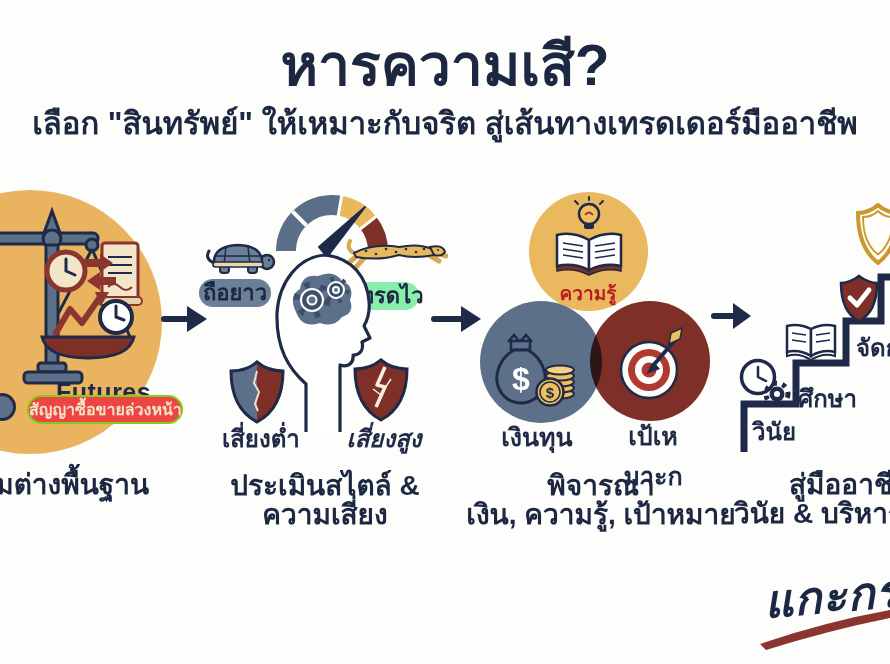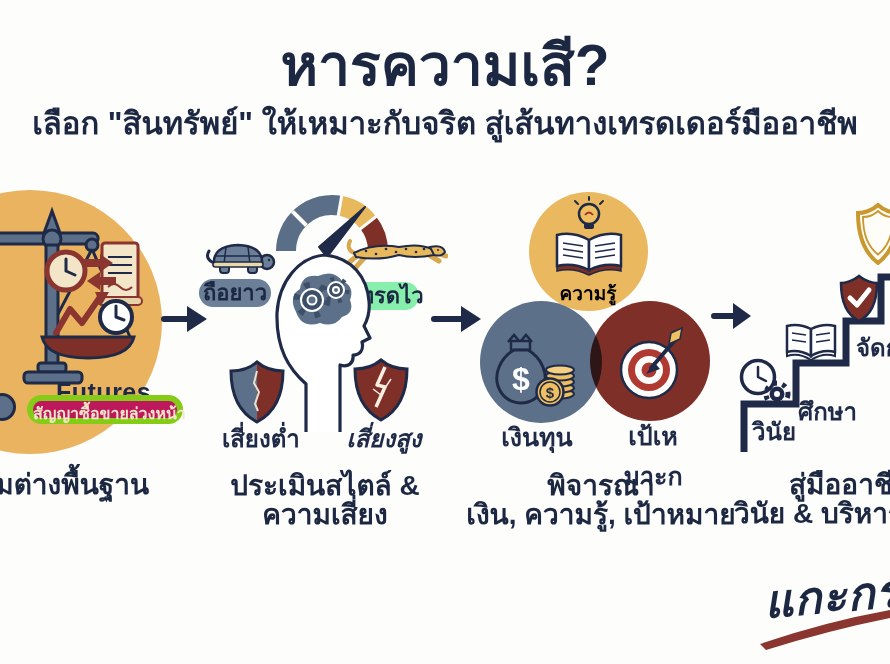--- a/index.html
+++ b/index.html
@@ -18,21 +18,21 @@
   .subtitle{
     left:0;top:98px;width:890px;text-align:center;
     font-size:31px;font-weight:700;color:#1c2742;white-space:nowrap;
   }
   .cap{font-size:28px;font-weight:800;color:#1c2742;white-space:nowrap;}
   .cap-c{text-align:center;}
   
   .s1-futures{left:56px;top:378px;font-size:25px;font-weight:800;letter-spacing:.5px;}
   .s1-badge{
     left:27px;top:395px;width:156px;height:29px;border-radius:15px;
-    background:#be185d;border:6px solid #84cc16;box-sizing:border-box;
+    background:#ef4444;border:2px solid #84cc16;box-sizing:border-box;
     color:#f3e6c8;font-size:16px;font-weight:700;text-align:center;line-height:25px;white-space:nowrap;
   }
   .s1-coin{left:-12px;top:393px;width:28px;height:28px;border-radius:50%;
     background:#5d7089;border:3px solid #1e2a47;box-sizing:border-box;}
   .cap1{left:-55px;top:462px;}
   
   .pill{height:28px;border-radius:14px;font-size:22px;font-weight:800;color:#1c2742;
     text-align:center;line-height:27px;white-space:nowrap;}
   .pill-slow{left:199px;top:279px;width:72px;background:#6b7f98;}
   .pill-fast{left:352px;top:282px;width:67px;background:#86efac;}
@@ -40,29 +40,29 @@
   .lbl-low{left:222px;top:419px;width:72px;text-align:center;}
   .lbl-high{left:346px;top:419px;width:76px;text-align:center;font-style:italic;}
   .cap2a{left:205px;top:463px;width:240px;}
   .cap2b{left:205px;top:492px;width:240px;}
   
   .venn-wrap{left:470px;top:185px;width:250px;height:250px;isolation:isolate;}
   .vc{position:absolute;border-radius:50%;mix-blend-mode:multiply;}
   .vc-top{left:59px;top:7px;width:119px;height:119px;background:#e9b85f;}
   .vc-left{left:10px;top:116px;width:122px;height:122px;background:#5d7089;}
   .vc-right{left:120px;top:116px;width:120px;height:120px;background:#7d2f28;}
-  .lbl-knowledge{left:548px;top:278px;width:80px;text-align:center;font-size:19px;font-weight:800;color:#000000;}
+  .lbl-knowledge{left:548px;top:278px;width:80px;text-align:center;font-size:19px;font-weight:800;color:#b91c1c;}
   .lbl-capital{left:497px;top:417px;width:80px;text-align:center;font-size:25px;font-weight:800;}
   .lbl-goal{left:603px;top:416px;width:100px;text-align:center;font-size:25px;font-weight:800;}
   .cap3a{left:460px;top:463px;width:282px;}
   .cap3b{left:460px;top:492px;width:282px;}
   
   .step-lbl{font-size:24px;font-weight:800;white-space:nowrap;}
   .lbl-discipline{left:752px;top:412px;}
-  .lbl-study{left:798px;top:392px;}
+  .lbl-study{left:798px;top:379px;}
   .lbl-manage{left:856px;top:328px;}
   .cap4a{left:789px;top:462px;}
   .cap4b{left:734px;top:491px;}
   
   .signature{
     left:764px;top:566px;font-size:45px;font-weight:700;font-style:italic;
     color:#1c2742;white-space:nowrap;transform:rotate(-5deg);transform-origin:left center;
     letter-spacing:1px;
   }
 </style>

